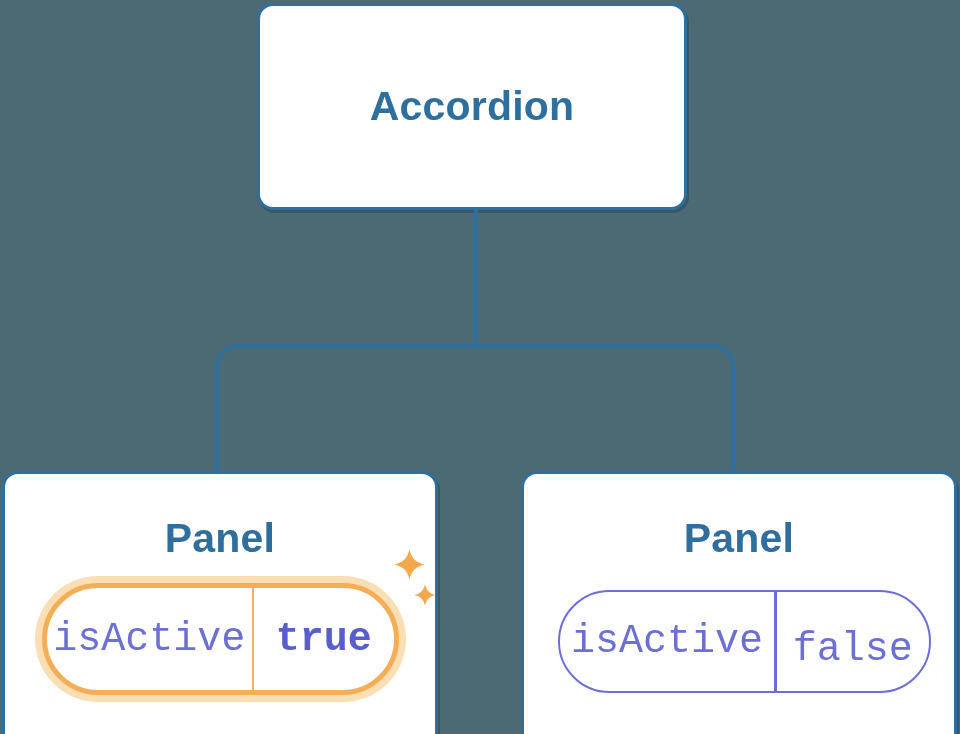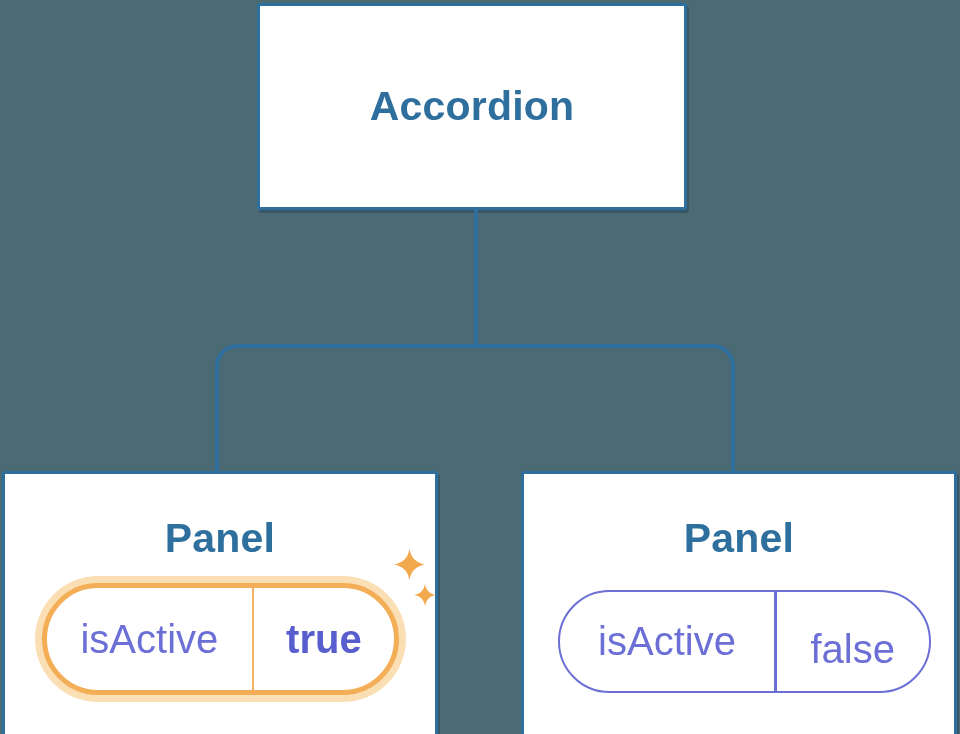--- a/index.html
+++ b/index.html
@@ -16,21 +16,21 @@
   .canvas {
     position: relative;
     width: 960px;
     height: 734px;
     background: var(--bg, #4C6A74);
   }
   .card {
     position: absolute;
     background: var(--card-bg, #FFFFFF);
     border: 3px solid var(--line-blue, #2F6F9E);
-    border-radius: 3px;
+    border-radius: 16px;
     box-shadow: 2px 3px 0 rgba(22, 58, 88, 0.38);
     box-sizing: border-box;
   }
   .root-card {
     left: 257px;
     top: 3px;
     width: 430px;
     height: 207px;
     display: flex;
     align-items: center;
@@ -86,20 +86,21 @@
     box-sizing: border-box;
     overflow: hidden;
   }
   .state-pill .cell {
     display: flex;
     align-items: center;
     justify-content: center;
     font-size: 40px;
     color: var(--purple, #6B6FD6);
     white-space: nowrap;
+    font-family: Liberation Mono, monospace;
   }
   .pill-active {
     left: 37px;
     top: 109px;
     width: 357px;
     height: 112px;
     border: 5px solid var(--orange, #F4AE57);
     box-shadow: 0 0 0 7px var(--orange-halo, #FBDFB4);
   }
   .pill-active .pill-divider {

